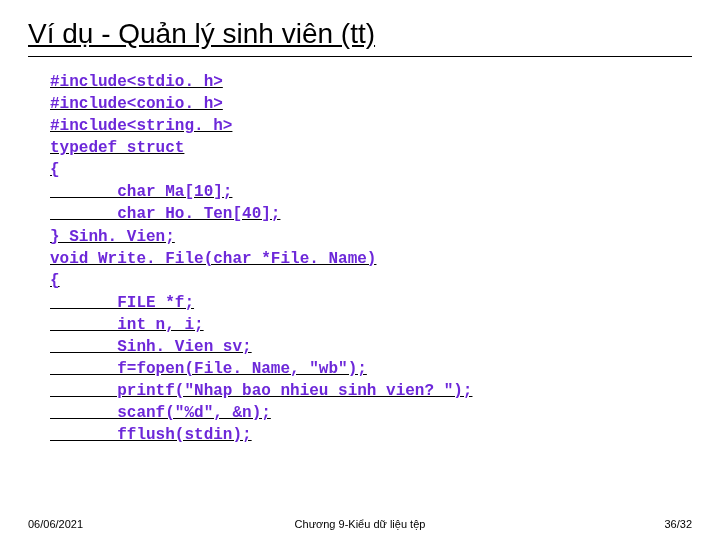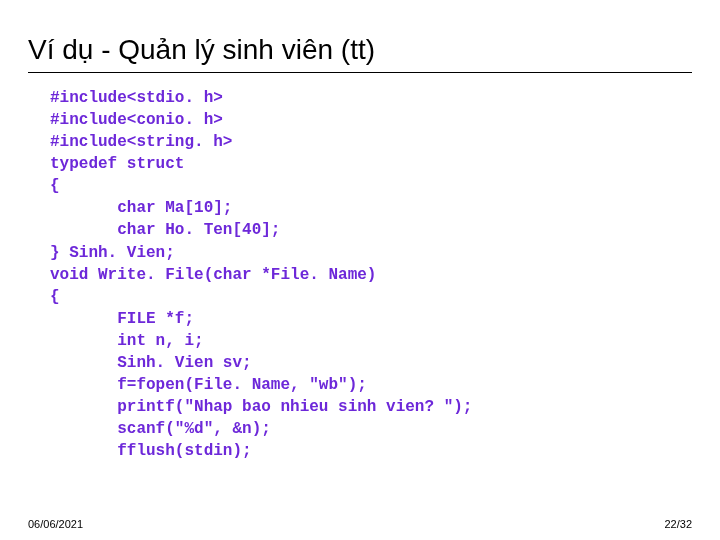--- a/index.html
+++ b/index.html
@@ -7,22 +7,23 @@
     width: 720px;
     height: 540px;
     background: #fff;
     font-family: Arial, sans-serif;
     position: relative;
     overflow: hidden;
   }
   .slide {
     width: 100%;
     height: 100%;
-    padding: 34px 28px 0 28px;
+    padding: 18px 28px 0 28px;
     position: relative;
+    text-decoration: underline;
   }
   .title {
     font-size: 28px;
     font-weight: 400;
     color: #000;
     padding-bottom: 6px;
     border-bottom: 1.5px solid #000;
     margin-bottom: 14px;
   }
   .code {
@@ -70,15 +71,16 @@
 {
        FILE *f;
        int n, i;
        Sinh. Vien sv;
        f=fopen(File. Name, "wb");
        printf("Nhap bao nhieu sinh vien? ");
        scanf("%d", &amp;n);
        fflush(stdin);</div>
   <div class="footer">
     <span>06/06/2021</span>
-    <span>22/32</span>
+    <span class="footer-center">Chương 9-Kiểu dữ liệu tệp</span>
+    <span>36/32</span>
   </div>
 </div>
 
 </body></html>

